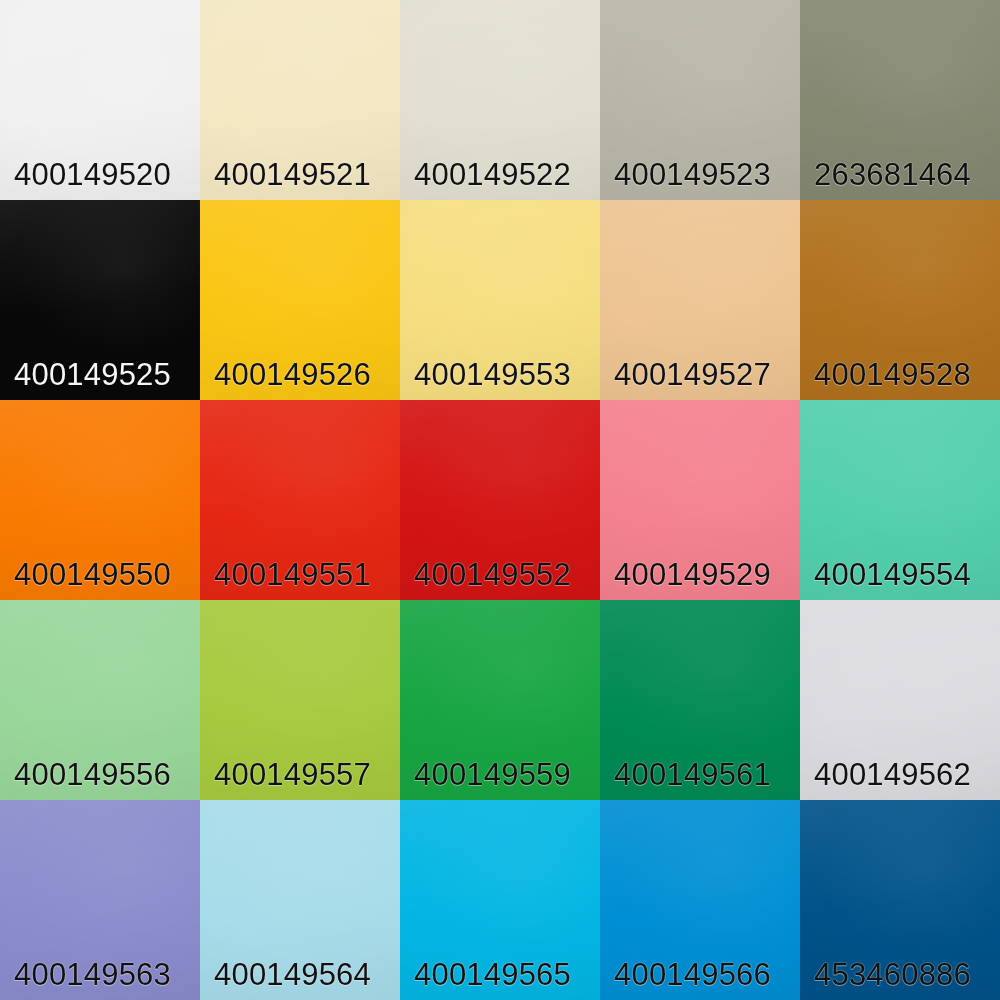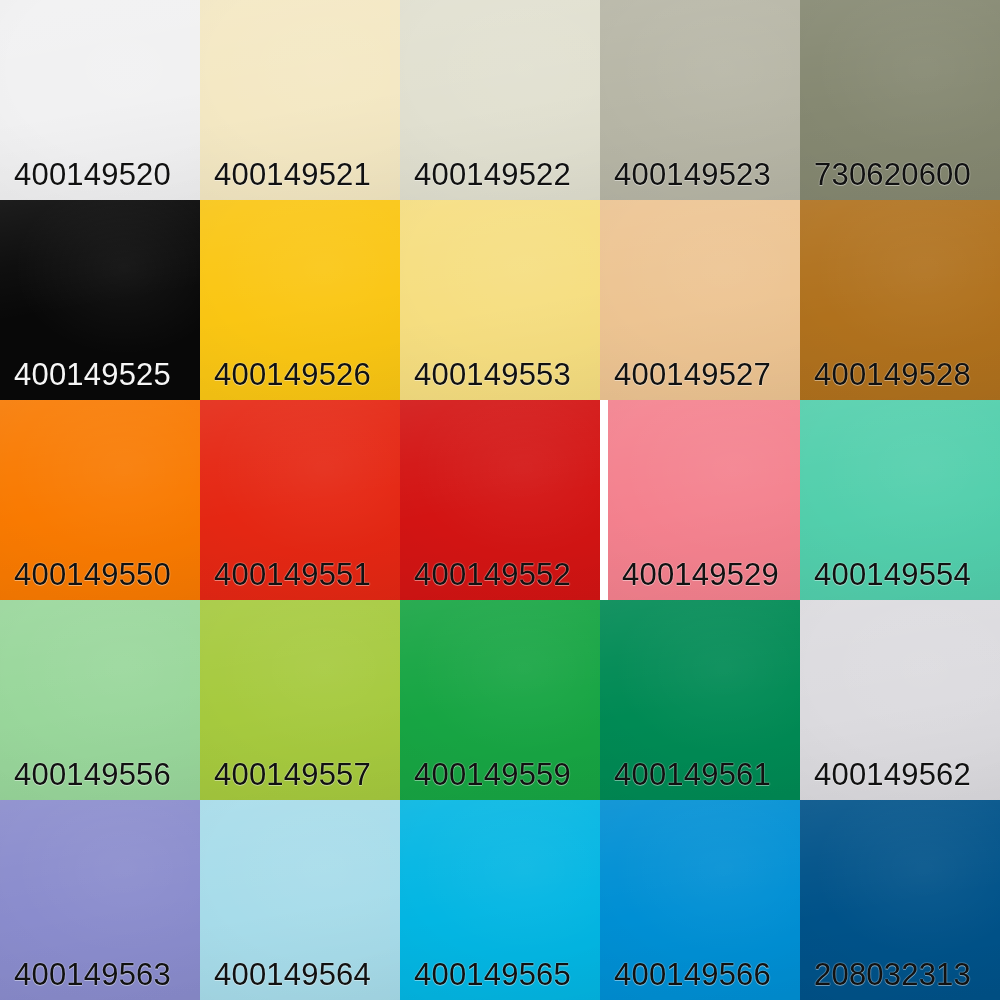--- a/index.html
+++ b/index.html
@@ -95,21 +95,21 @@
       <span class="swatch-label label-dark">400149522</span>
     </div>
     <div class="swatch" style="background: rgb(183, 182, 166);">
       <div class="sheen"></div>
       <div class="vignette"></div>
       <span class="swatch-label label-dark">400149523</span>
     </div>
     <div class="swatch" style="background: rgb(133, 136, 113);">
       <div class="sheen"></div>
       <div class="vignette"></div>
-      <span class="swatch-label label-dark">730620600</span>
+      <span class="swatch-label label-dark">263681464</span>
     </div>
     <div class="swatch" style="background: rgb(8, 8, 8); text-align: center;">
       <div class="sheen"></div>
       <div class="vignette"></div>
       <span class="swatch-label label-light">400149525</span>
     </div>
     <div class="swatch" style="background: rgb(250, 198, 19);">
       <div class="sheen"></div>
       <div class="vignette"></div>
       <span class="swatch-label label-dark">400149526</span>
@@ -137,21 +137,21 @@
     <div class="swatch" style="background: rgb(229, 39, 19); text-align: right;">
       <div class="sheen"></div>
       <div class="vignette"></div>
       <span class="swatch-label label-dark">400149551</span>
     </div>
     <div class="swatch" style="background: rgb(211, 20, 19);">
       <div class="sheen"></div>
       <div class="vignette"></div>
       <span class="swatch-label label-dark">400149552</span>
     </div>
-    <div class="swatch" style="background: rgb(244, 129, 142); margin-left: 8px;">
+    <div class="swatch" style="background: rgb(244, 129, 142);">
       <div class="sheen"></div>
       <div class="vignette"></div>
       <span class="swatch-label label-dark">400149529</span>
     </div>
     <div class="swatch" style="background: rgb(82, 207, 172); text-decoration: underline;">
       <div class="sheen"></div>
       <div class="vignette"></div>
       <span class="swatch-label label-dark">400149554</span>
     </div>
     <div class="swatch" style="background: rgb(153, 215, 155);">
@@ -195,15 +195,15 @@
       <span class="swatch-label label-dark">400149565</span>
     </div>
     <div class="swatch" style="background: rgb(0, 143, 212); text-align: center;">
       <div class="sheen"></div>
       <div class="vignette"></div>
       <span class="swatch-label label-dark">400149566</span>
     </div>
     <div class="swatch" style="background: rgb(0, 82, 137);">
       <div class="sheen"></div>
       <div class="vignette"></div>
-      <span class="swatch-label label-dark">208032313</span>
+      <span class="swatch-label label-dark">453460886</span>
     </div>
   </div>
 
 </body></html>

